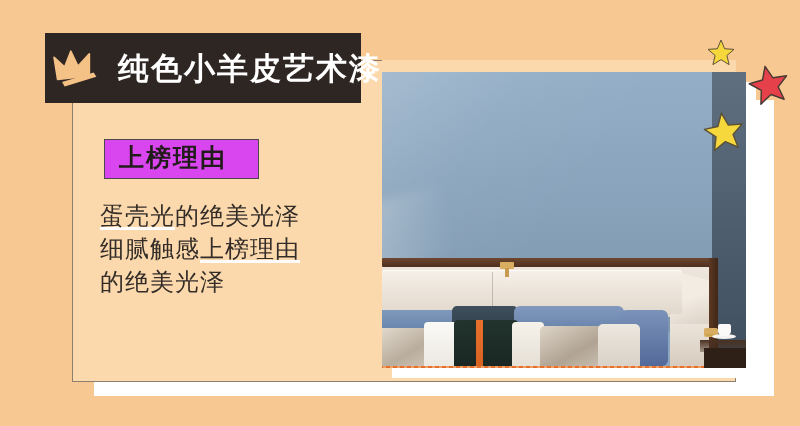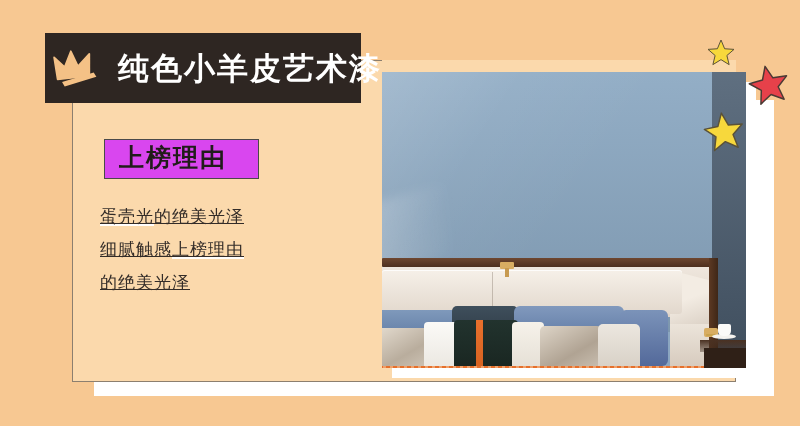--- a/index.html
+++ b/index.html
@@ -56,24 +56,23 @@
     color:#211c1a;font-size:25px;font-weight:700;letter-spacing:2px;
     line-height:1.05;white-space:nowrap;
     font-family:"DejaVu Sans","Liberation Sans",sans-serif;
   }
 
   
   .copy{
     position:absolute;left:100px;top:200px;width:280px;z-index:6;
   }
   .copy-line{
-    color:#332c28;font-size:17px;line-height:33px;letter-spacing:1px;
+    color:#332c28;font-size:24px;line-height:33px;letter-spacing:1px;
     white-space:nowrap;
     font-family:"DejaVu Sans","Liberation Sans",sans-serif;
-    text-decoration:underline;
   }
   .hl{
     box-shadow:inset 0 -3px 0 0 rgba(255,255,255,0.95);
   }
 
   
   .photo{
     position:absolute;left:382px;top:72px;width:364px;height:296px;
     overflow:hidden;z-index:4;background:#8ba6c0;
   }

